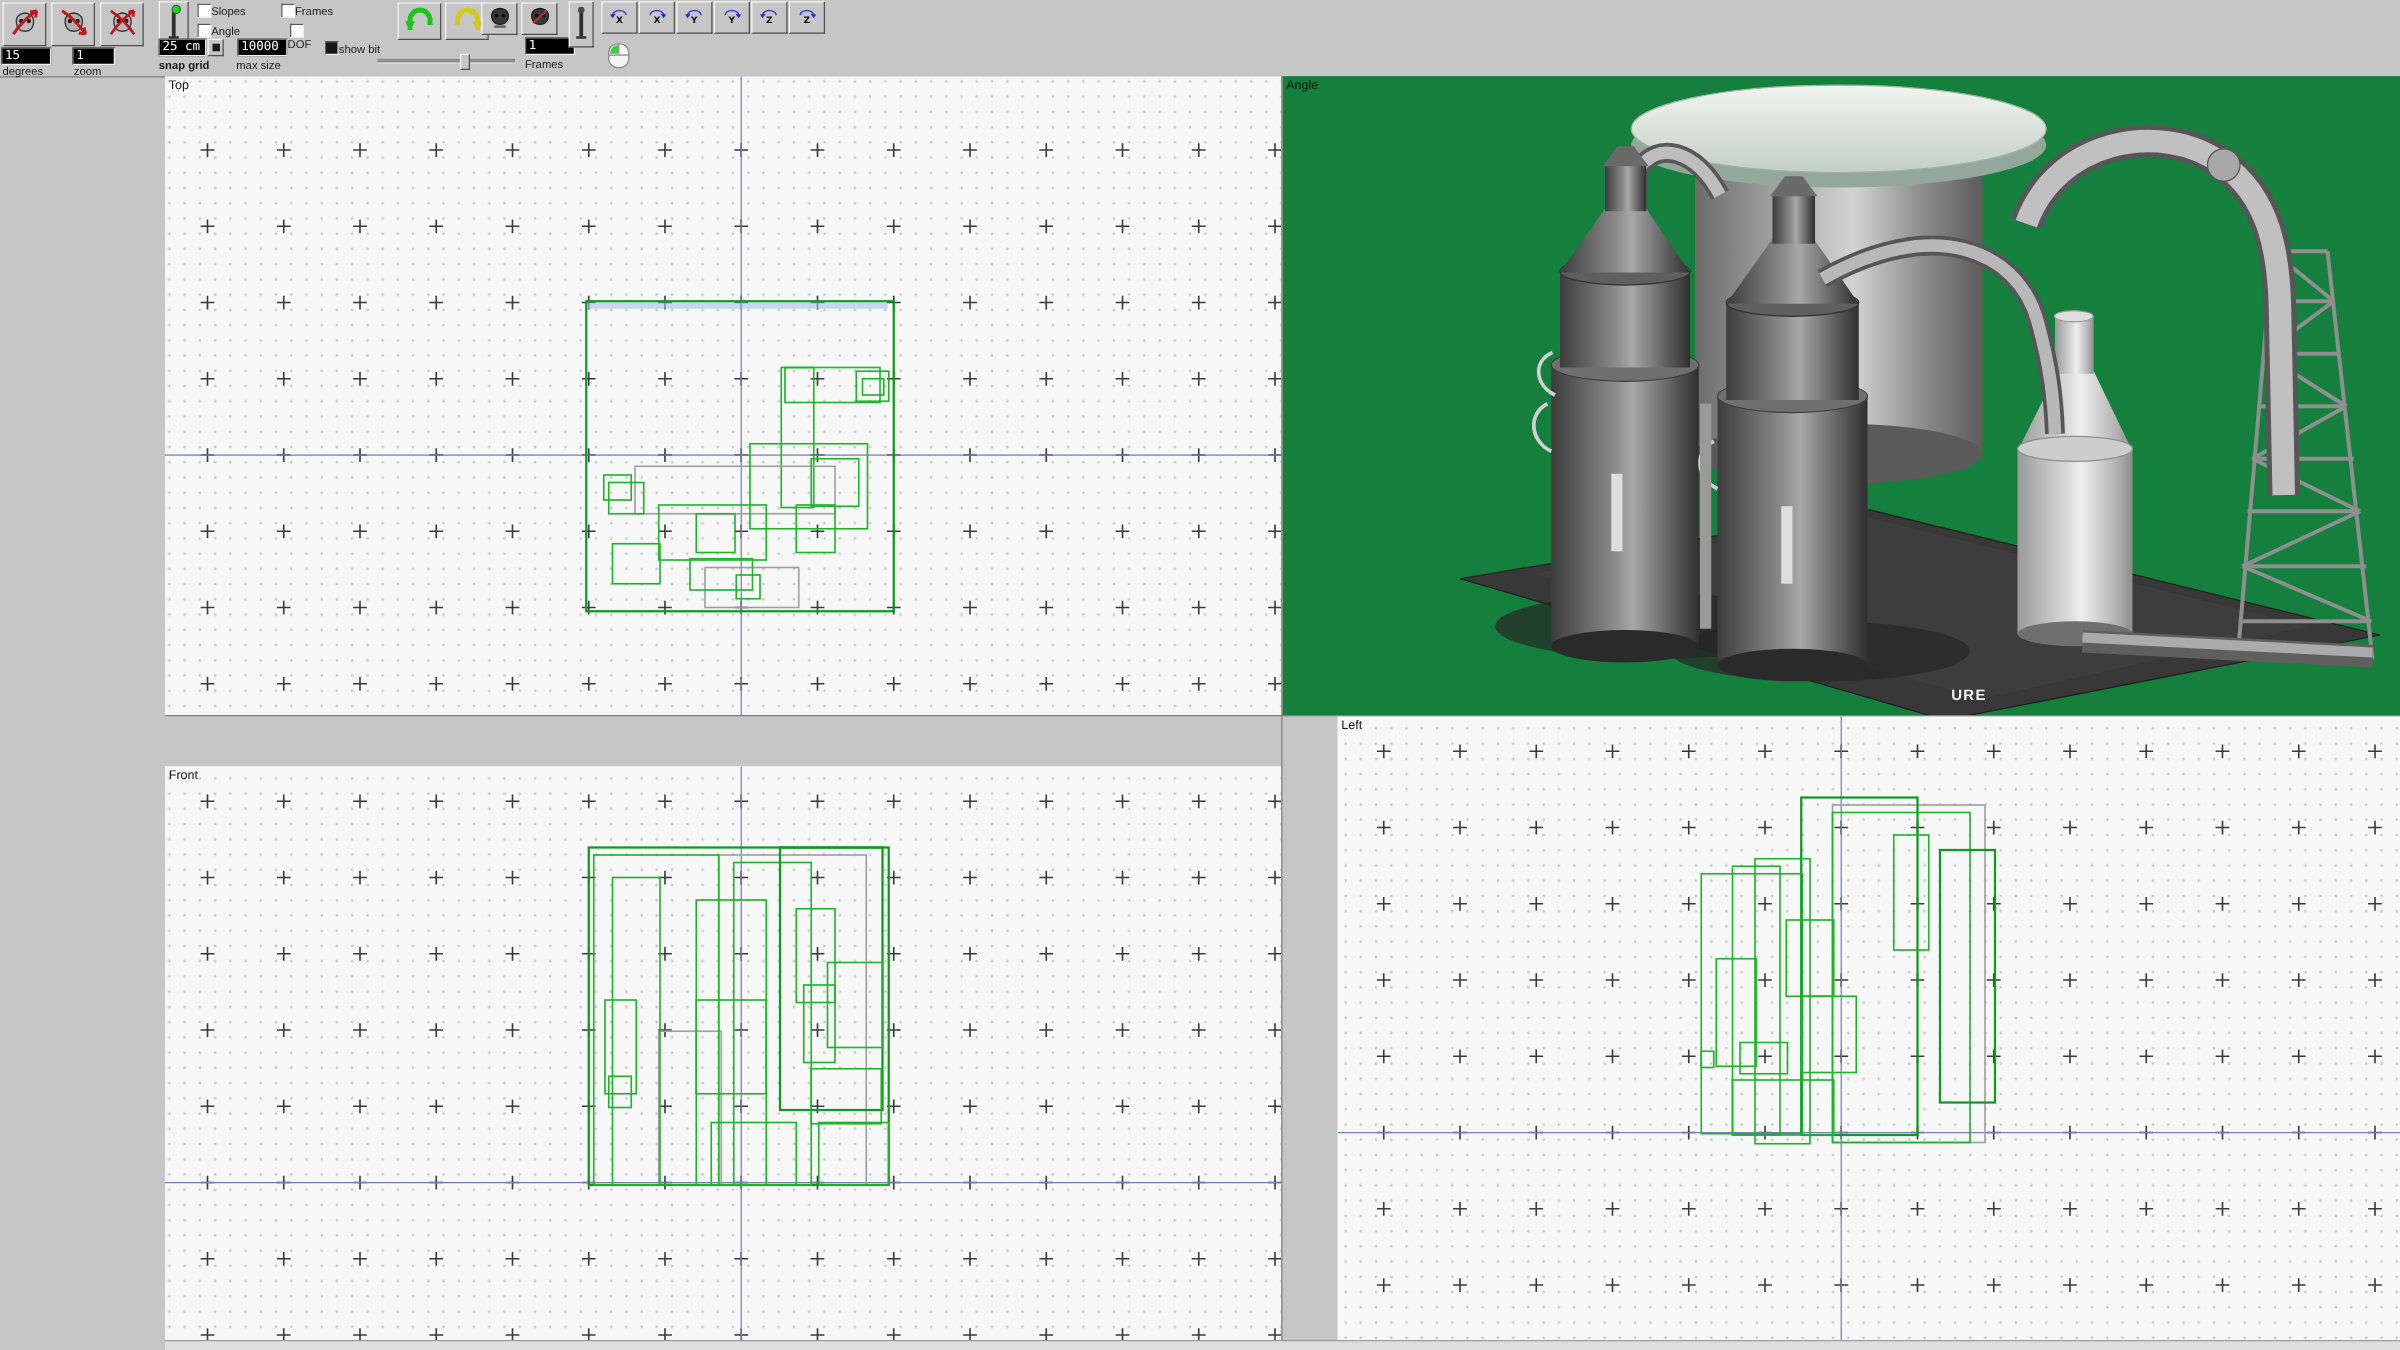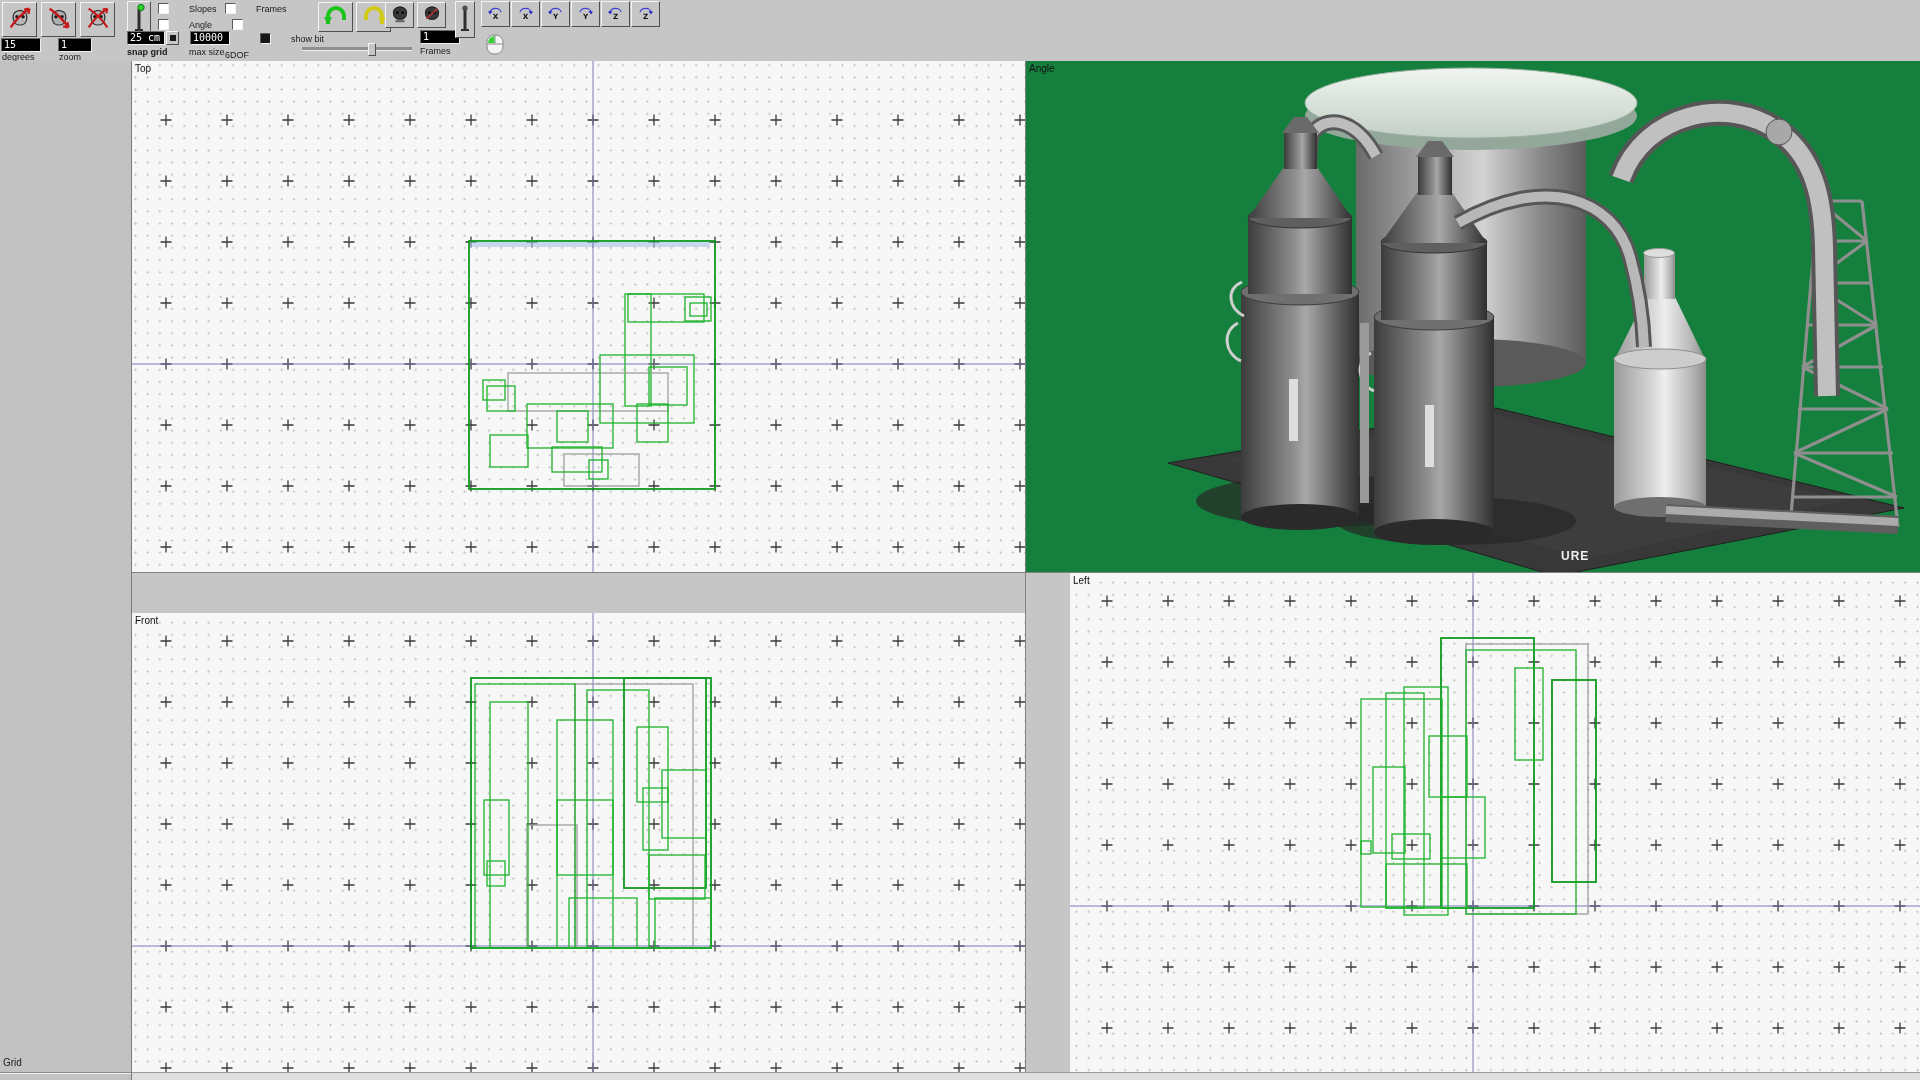--- a/index.html
+++ b/index.html
@@ -7,21 +7,21 @@
        font-family:"Liberation Sans",sans-serif;-webkit-font-smoothing:none;}
   
   #toolbar{position:absolute;left:0;top:0;width:1920px;height:61px;background:#c6c6c6;
            border-bottom:1px solid #7e7e7e;}
   .tbtn{position:absolute;background:#c6c6c6;border-top:1px solid #f4f4f4;border-left:1px solid #f4f4f4;
         border-right:1px solid #4f4f4f;border-bottom:1px solid #4f4f4f;padding:0;display:flex;
         align-items:center;justify-content:center;cursor:pointer;box-sizing:border-box;}
   .field{position:absolute;background:#000;color:#fff;border:1px solid;border-color:#6e6e6e #efefef #efefef #6e6e6e;
          font:10px "DejaVu Sans Mono",monospace;padding:0 2px;box-sizing:border-box;height:14px;}
   .tlabel{position:absolute;font:9px "Liberation Sans",sans-serif;color:#1a1a1a;white-space:nowrap;}
-  .cbrow{position:absolute;display:flex;align-items:center;gap:20px;}
+  .cbrow{position:absolute;display:flex;align-items:center;gap:0;}
   .cb{width:11px;height:11px;background:#fff;border:1px solid;border-color:#5a5a5a #f2f2f2 #f2f2f2 #5a5a5a;
       box-sizing:border-box;}
   .cb.on{background:#161616;}
   .cblabel{font:9px "Liberation Sans",sans-serif;color:#1a1a1a;}
   .rotbtn{width:29px;height:26px;display:inline-flex;align-items:center;justify-content:center;
           background:#c6c6c6;border-top:1px solid #f4f4f4;border-left:1px solid #f4f4f4;
           border-right:1px solid #4f4f4f;border-bottom:1px solid #4f4f4f;margin-right:1px;box-sizing:border-box;}
   .slider-track{position:absolute;height:3px;background:#8e8e8e;border-bottom:1px solid #f0f0f0;}
   .slider-handle{position:absolute;width:6px;height:11px;background:#c6c6c6;border-top:1px solid #f4f4f4;
           border-left:1px solid #f4f4f4;border-right:1px solid #4f4f4f;border-bottom:1px solid #4f4f4f;}
@@ -225,24 +225,20 @@
     <div style="position:absolute;left:483px;top:32px;">
       <svg width="24" height="24" viewBox="0 0 24 24">
           <rect x="4" y="3" width="16" height="19" rx="7" fill="#f4f4f4" stroke="#8a8a8a"></rect>
           <line x1="12" y1="3" x2="12" y2="12" stroke="#8a8a8a"></line>
           <line x1="4" y1="12" x2="20" y2="12" stroke="#8a8a8a"></line>
           <path d="M5,11 L11.5,11 L11.5,4 Q5.5,4.5 5,11Z" fill="#38d138"></path>
         </svg>
     </div>
   </div>
 
-  <div id="sidebar">
-    <div id="grid-status">Grid</div>
-    <div id="status-groove"></div>
-  </div>
 
   <div id="vp-top" class="vp" style="left: 132px; top: 61px; width: 893px; height: 511px; background-image: radial-gradient(circle, rgb(201, 201, 201) 1px, transparent 1.3px); background-size: 12.2px 12.2px; background-position: 9.6px 10.2px;">
     <div class="vplabel">Top</div>
   <svg width="893" height="511">
         <path d="M28.5,59.0H39.5M34.0,53.5V64.5M28.5,120.0H39.5M34.0,114.5V125.5M28.5,181.0H39.5M34.0,175.5V186.5M28.5,242.0H39.5M34.0,236.5V247.5M28.5,303.0H39.5M34.0,297.5V308.5M28.5,364.0H39.5M34.0,358.5V369.5M28.5,425.0H39.5M34.0,419.5V430.5M28.5,486.0H39.5M34.0,480.5V491.5M89.5,59.0H100.5M95.0,53.5V64.5M89.5,120.0H100.5M95.0,114.5V125.5M89.5,181.0H100.5M95.0,175.5V186.5M89.5,242.0H100.5M95.0,236.5V247.5M89.5,303.0H100.5M95.0,297.5V308.5M89.5,364.0H100.5M95.0,358.5V369.5M89.5,425.0H100.5M95.0,419.5V430.5M89.5,486.0H100.5M95.0,480.5V491.5M150.5,59.0H161.5M156.0,53.5V64.5M150.5,120.0H161.5M156.0,114.5V125.5M150.5,181.0H161.5M156.0,175.5V186.5M150.5,242.0H161.5M156.0,236.5V247.5M150.5,303.0H161.5M156.0,297.5V308.5M150.5,364.0H161.5M156.0,358.5V369.5M150.5,425.0H161.5M156.0,419.5V430.5M150.5,486.0H161.5M156.0,480.5V491.5M211.5,59.0H222.5M217.0,53.5V64.5M211.5,120.0H222.5M217.0,114.5V125.5M211.5,181.0H222.5M217.0,175.5V186.5M211.5,242.0H222.5M217.0,236.5V247.5M211.5,303.0H222.5M217.0,297.5V308.5M211.5,364.0H222.5M217.0,358.5V369.5M211.5,425.0H222.5M217.0,419.5V430.5M211.5,486.0H222.5M217.0,480.5V491.5M272.5,59.0H283.5M278.0,53.5V64.5M272.5,120.0H283.5M278.0,114.5V125.5M272.5,181.0H283.5M278.0,175.5V186.5M272.5,242.0H283.5M278.0,236.5V247.5M272.5,303.0H283.5M278.0,297.5V308.5M272.5,364.0H283.5M278.0,358.5V369.5M272.5,425.0H283.5M278.0,419.5V430.5M272.5,486.0H283.5M278.0,480.5V491.5M333.5,59.0H344.5M339.0,53.5V64.5M333.5,120.0H344.5M339.0,114.5V125.5M333.5,181.0H344.5M339.0,175.5V186.5M333.5,242.0H344.5M339.0,236.5V247.5M333.5,303.0H344.5M339.0,297.5V308.5M333.5,364.0H344.5M339.0,358.5V369.5M333.5,425.0H344.5M339.0,419.5V430.5M333.5,486.0H344.5M339.0,480.5V491.5M394.5,59.0H405.5M400.0,53.5V64.5M394.5,120.0H405.5M400.0,114.5V125.5M394.5,181.0H405.5M400.0,175.5V186.5M394.5,242.0H405.5M400.0,236.5V247.5M394.5,303.0H405.5M400.0,297.5V308.5M394.5,364.0H405.5M400.0,358.5V369.5M394.5,425.0H405.5M400.0,419.5V430.5M394.5,486.0H405.5M400.0,480.5V491.5M455.5,59.0H466.5M461.0,53.5V64.5M455.5,120.0H466.5M461.0,114.5V125.5M455.5,181.0H466.5M461.0,175.5V186.5M455.5,242.0H466.5M461.0,236.5V247.5M455.5,303.0H466.5M461.0,297.5V308.5M455.5,364.0H466.5M461.0,358.5V369.5M455.5,425.0H466.5M461.0,419.5V430.5M455.5,486.0H466.5M461.0,480.5V491.5M516.5,59.0H527.5M522.0,53.5V64.5M516.5,120.0H527.5M522.0,114.5V125.5M516.5,181.0H527.5M522.0,175.5V186.5M516.5,242.0H527.5M522.0,236.5V247.5M516.5,303.0H527.5M522.0,297.5V308.5M516.5,364.0H527.5M522.0,358.5V369.5M516.5,425.0H527.5M522.0,419.5V430.5M516.5,486.0H527.5M522.0,480.5V491.5M577.5,59.0H588.5M583.0,53.5V64.5M577.5,120.0H588.5M583.0,114.5V125.5M577.5,181.0H588.5M583.0,175.5V186.5M577.5,242.0H588.5M583.0,236.5V247.5M577.5,303.0H588.5M583.0,297.5V308.5M577.5,364.0H588.5M583.0,358.5V369.5M577.5,425.0H588.5M583.0,419.5V430.5M577.5,486.0H588.5M583.0,480.5V491.5M638.5,59.0H649.5M644.0,53.5V64.5M638.5,120.0H649.5M644.0,114.5V125.5M638.5,181.0H649.5M644.0,175.5V186.5M638.5,242.0H649.5M644.0,236.5V247.5M638.5,303.0H649.5M644.0,297.5V308.5M638.5,364.0H649.5M644.0,358.5V369.5M638.5,425.0H649.5M644.0,419.5V430.5M638.5,486.0H649.5M644.0,480.5V491.5M699.5,59.0H710.5M705.0,53.5V64.5M699.5,120.0H710.5M705.0,114.5V125.5M699.5,181.0H710.5M705.0,175.5V186.5M699.5,242.0H710.5M705.0,236.5V247.5M699.5,303.0H710.5M705.0,297.5V308.5M699.5,364.0H710.5M705.0,358.5V369.5M699.5,425.0H710.5M705.0,419.5V430.5M699.5,486.0H710.5M705.0,480.5V491.5M760.5,59.0H771.5M766.0,53.5V64.5M760.5,120.0H771.5M766.0,114.5V125.5M760.5,181.0H771.5M766.0,175.5V186.5M760.5,242.0H771.5M766.0,236.5V247.5M760.5,303.0H771.5M766.0,297.5V308.5M760.5,364.0H771.5M766.0,358.5V369.5M760.5,425.0H771.5M766.0,419.5V430.5M760.5,486.0H771.5M766.0,480.5V491.5M821.5,59.0H832.5M827.0,53.5V64.5M821.5,120.0H832.5M827.0,114.5V125.5M821.5,181.0H832.5M827.0,175.5V186.5M821.5,242.0H832.5M827.0,236.5V247.5M821.5,303.0H832.5M827.0,297.5V308.5M821.5,364.0H832.5M827.0,358.5V369.5M821.5,425.0H832.5M827.0,419.5V430.5M821.5,486.0H832.5M827.0,480.5V491.5M882.5,59.0H893.5M888.0,53.5V64.5M882.5,120.0H893.5M888.0,114.5V125.5M882.5,181.0H893.5M888.0,175.5V186.5M882.5,242.0H893.5M888.0,236.5V247.5M882.5,303.0H893.5M888.0,297.5V308.5M882.5,364.0H893.5M888.0,358.5V369.5M882.5,425.0H893.5M888.0,419.5V430.5M882.5,486.0H893.5M888.0,480.5V491.5" stroke="#3a3a3a" stroke-width="1.3" fill="none"></path>
         <line x1="461" x2="461" y1="0" y2="511" stroke="#7a7cba"></line>
         <line x1="0" x2="893" y1="303" y2="303" stroke="#7a7cba"></line>
         <rect x="337" y="180" width="246" height="248" fill="none" stroke="#0e9a20" stroke-width="1.8"></rect>
         <rect x="338" y="181" width="240" height="5" fill="#a8c0ea" opacity="0.6" stroke="none"></rect>
         <rect x="493" y="233" width="26" height="112" fill="none" stroke="#1db32a" stroke-width="1.3"></rect>

